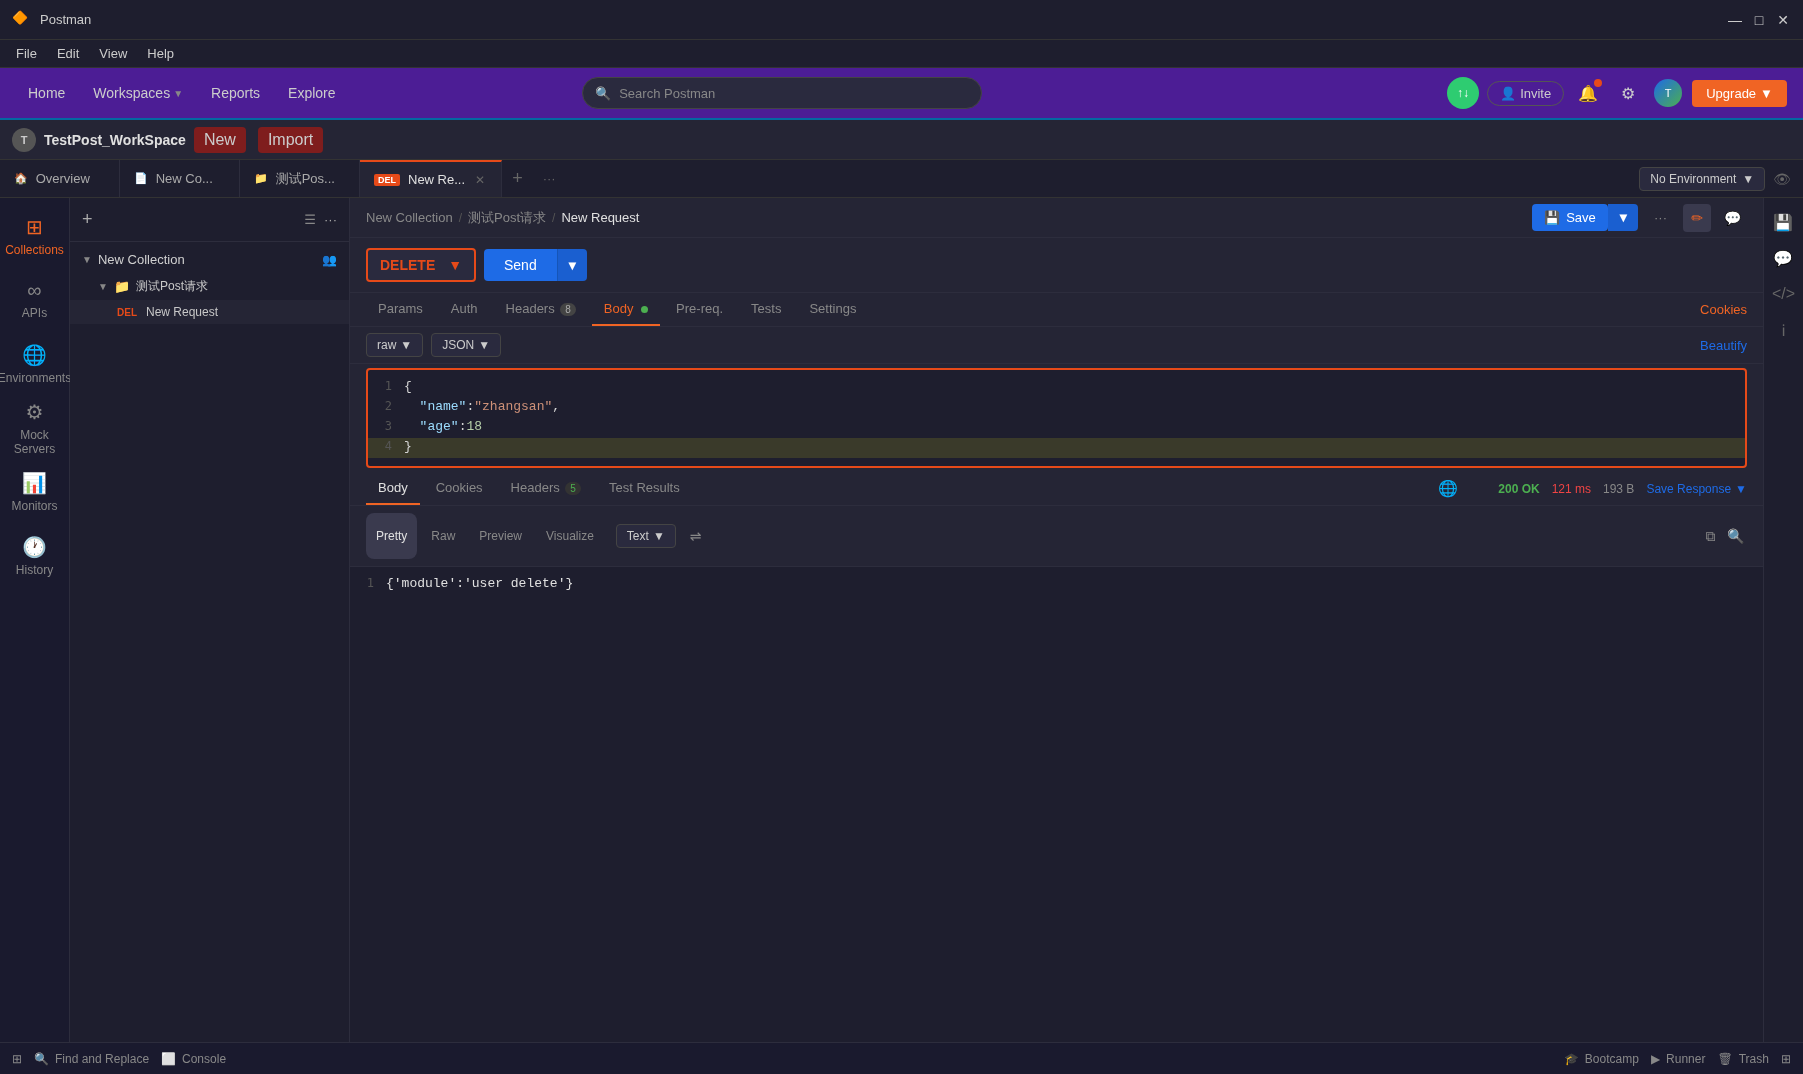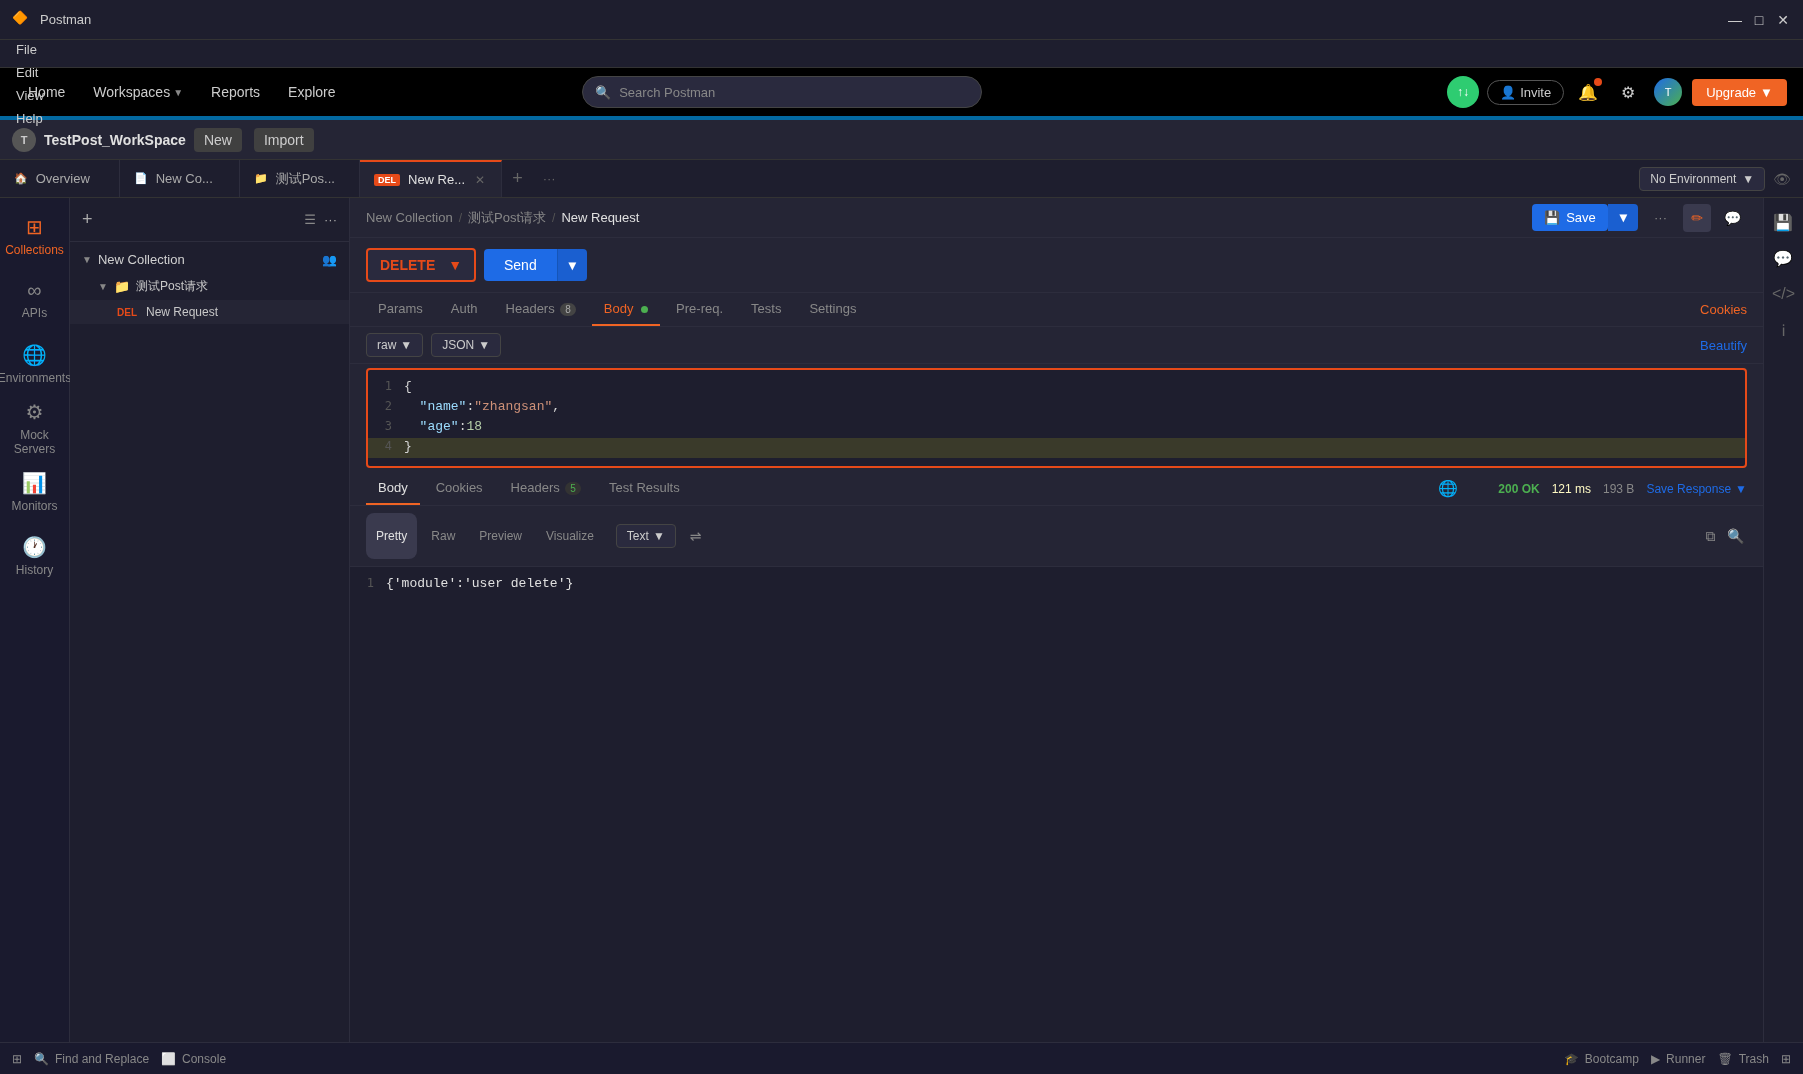--- a/index.html
+++ b/index.html
@@ -6,43 +6,43 @@
     body { font-family: -apple-system, BlinkMacSystemFont, 'Segoe UI', sans-serif; background: #1a1a2e; color: #d4d4d4; font-size: 13px; overflow: hidden; height: 1074px; width: 1803px; }
 
     
     .titlebar { background: #1e1e2e; height: 40px; display: flex; align-items: center; padding: 0 12px; border-bottom: 1px solid #333; }
     .titlebar-logo { width: 20px; height: 20px; margin-right: 8px; }
     .titlebar-title { color: #ccc; font-size: 13px; flex: 1; }
     .titlebar-controls { display: flex; gap: 8px; margin-left: auto; }
     .titlebar-btn { width: 16px; height: 16px; border-radius: 2px; border: none; cursor: pointer; font-size: 14px; background: transparent; color: #ccc; display: flex; align-items: center; justify-content: center; }
 
     
-    .menubar { background: #1e1e2e; height: 28px; display: flex; align-items: flex-start; padding: 0 8px; border-bottom: 1px solid #333; gap: 4px; flex-direction: column; }
+    .menubar { background: #1e1e2e; height: 28px; display: flex; align-items: center; padding: 0 8px; border-bottom: 1px solid #333; gap: 4px; }
     .menu-item { color: #ccc; padding: 2px 8px; cursor: pointer; border-radius: 3px; font-size: 13px; }
 
     
-    .topnav { background: #000000; height: 52px; display: flex; align-items: center; padding: 0 16px; border-bottom: 4px solid #0369a1; gap: 4px; }
+    .topnav { background: #4c1d95; height: 52px; display: flex; align-items: center; padding: 0 16px; border-bottom: 2px solid #0369a1; gap: 4px; }
     .topnav-item { color: #ccc; padding: 6px 12px; cursor: pointer; border-radius: 4px; font-size: 14px; font-weight: 500; }
     .topnav-workspaces { display: flex; align-items: center; gap: 3px; }
     .topnav-chevron { color: #888; font-size: 10px; }
 
     .search-bar { flex: 1; max-width: 400px; margin: 0 auto; background: #2a2a3e; border: 1px solid #444; border-radius: 20px; height: 32px; display: flex; align-items: center; padding: 0 12px; gap: 8px; cursor: pointer; }
     .search-bar-text { color: #888; font-size: 13px; }
 
     .topnav-right { display: flex; align-items: center; gap: 8px; margin-left: auto; }
     .icon-btn { width: 32px; height: 32px; border-radius: 50%; background: transparent; border: none; cursor: pointer; color: #ccc; display: flex; align-items: center; justify-content: center; font-size: 16px; }
     .invite-btn { background: transparent; border: 1px solid #555; border-radius: 16px; padding: 4px 12px; color: #ccc; cursor: pointer; font-size: 13px; display: flex; align-items: center; gap: 4px; }
     .upgrade-btn { background: #f06424; border: none; border-radius: 4px; padding: 6px 14px; color: white; cursor: pointer; font-size: 13px; display: flex; align-items: center; gap: 4px; }
     .online-dot { width: 32px; height: 32px; background: #2ecc71; border-radius: 50%; display: flex; align-items: center; justify-content: center; cursor: pointer; }
 
     
     .workspace-bar { background: #252535; height: 40px; display: flex; align-items: center; padding: 0 12px; border-bottom: 1px solid #333; gap: 8px; }
     .workspace-name { color: #e0e0e0; font-size: 14px; font-weight: 600; display: flex; align-items: center; gap: 8px; }
     .workspace-avatar { width: 24px; height: 24px; background: #555; border-radius: 50%; display: flex; align-items: center; justify-content: center; color: #ccc; font-size: 11px; }
-    .ws-btn { background: #404040; border: none; border-radius: 4px; padding: 4px 10px; color: #ccc; cursor: pointer; font-size: 14px; }
+    .ws-btn { background: #7f1d1d; border: none; border-radius: 4px; padding: 4px 10px; color: #ccc; cursor: pointer; font-size: 16px; }
     .ws-import { margin-left: 4px; }
 
     
     .tabs-bar { background: #1e1e2e; height: 38px; display: flex; align-items: stretch; border-bottom: 1px solid #333; overflow: hidden; }
     .tab { display: flex; align-items: center; padding: 0 14px; gap: 8px; cursor: pointer; border-right: 1px solid #2d2d3d; color: #aaa; font-size: 13px; min-width: 120px; max-width: 180px; white-space: nowrap; overflow: hidden; }
     .tab.active { background: #252535; color: #e0e0e0; border-top: 2px solid #e64a19; }
     .tab-icon { font-size: 11px; color: #888; }
     .tab-label { flex: 1; overflow: hidden; text-overflow: ellipsis; }
     .tab-close { color: #666; font-size: 12px; cursor: pointer; padding: 2px; }
     .del-badge { background: #e64a19; color: white; font-size: 9px; padding: 1px 4px; border-radius: 2px; font-weight: bold; }
@@ -124,21 +124,21 @@
     .code-punct { color: #d4d4d4; }
 
     
     .response-section { flex: 1; display: flex; flex-direction: column; overflow: hidden; }
     .resp-tabs-bar { display: flex; align-items: center; padding: 0 16px; border-bottom: 1px solid #2d2d3d; gap: 4px; }
     .resp-tab { padding: 8px 12px; color: #888; cursor: pointer; font-size: 13px; border-bottom: 2px solid transparent; }
     .resp-tab.active { color: #e0e0e0; border-bottom-color: #f06424; }
     .resp-tab-badge { background: #333; color: #4caf50; font-size: 10px; padding: 1px 5px; border-radius: 8px; margin-left: 2px; }
     .resp-status { margin-left: auto; display: flex; align-items: center; gap: 12px; font-size: 12px; }
     .status-ok { color: #4caf50; font-weight: 600; margin-left: 28px; }
-    .status-time { color: #fef9c3; }
+    .status-time { color: #ef4444; }
     .status-size { color: #888; }
     .save-response-btn { color: #1e6be6; cursor: pointer; font-size: 12px; display: flex; align-items: center; gap: 4px; }
     .resp-globe { color: #888; font-size: 16px; cursor: pointer; }
 
     .resp-format-bar { display: flex; align-items: center; padding: 6px 16px; gap: 4px; border-bottom: 1px solid #2d2d3d; }
     .resp-fmt-btn { padding: 16px 10px; border-radius: 8px; background: transparent; border: none; color: #888; cursor: pointer; font-size: 12px; }
     .resp-fmt-btn.active { background: #3a3a4e; color: #e0e0e0; }
     .resp-text-select { background: #2a2a3e; border: 1px solid #444; border-radius: 4px; padding: 4px 10px; color: #ccc; cursor: pointer; font-size: 12px; display: flex; align-items: center; gap: 4px; margin-left: 8px; }
     .resp-actions { margin-left: auto; display: flex; gap: 8px; }
     .resp-action-btn { color: #888; cursor: pointer; font-size: 14px; padding: 2px; }

